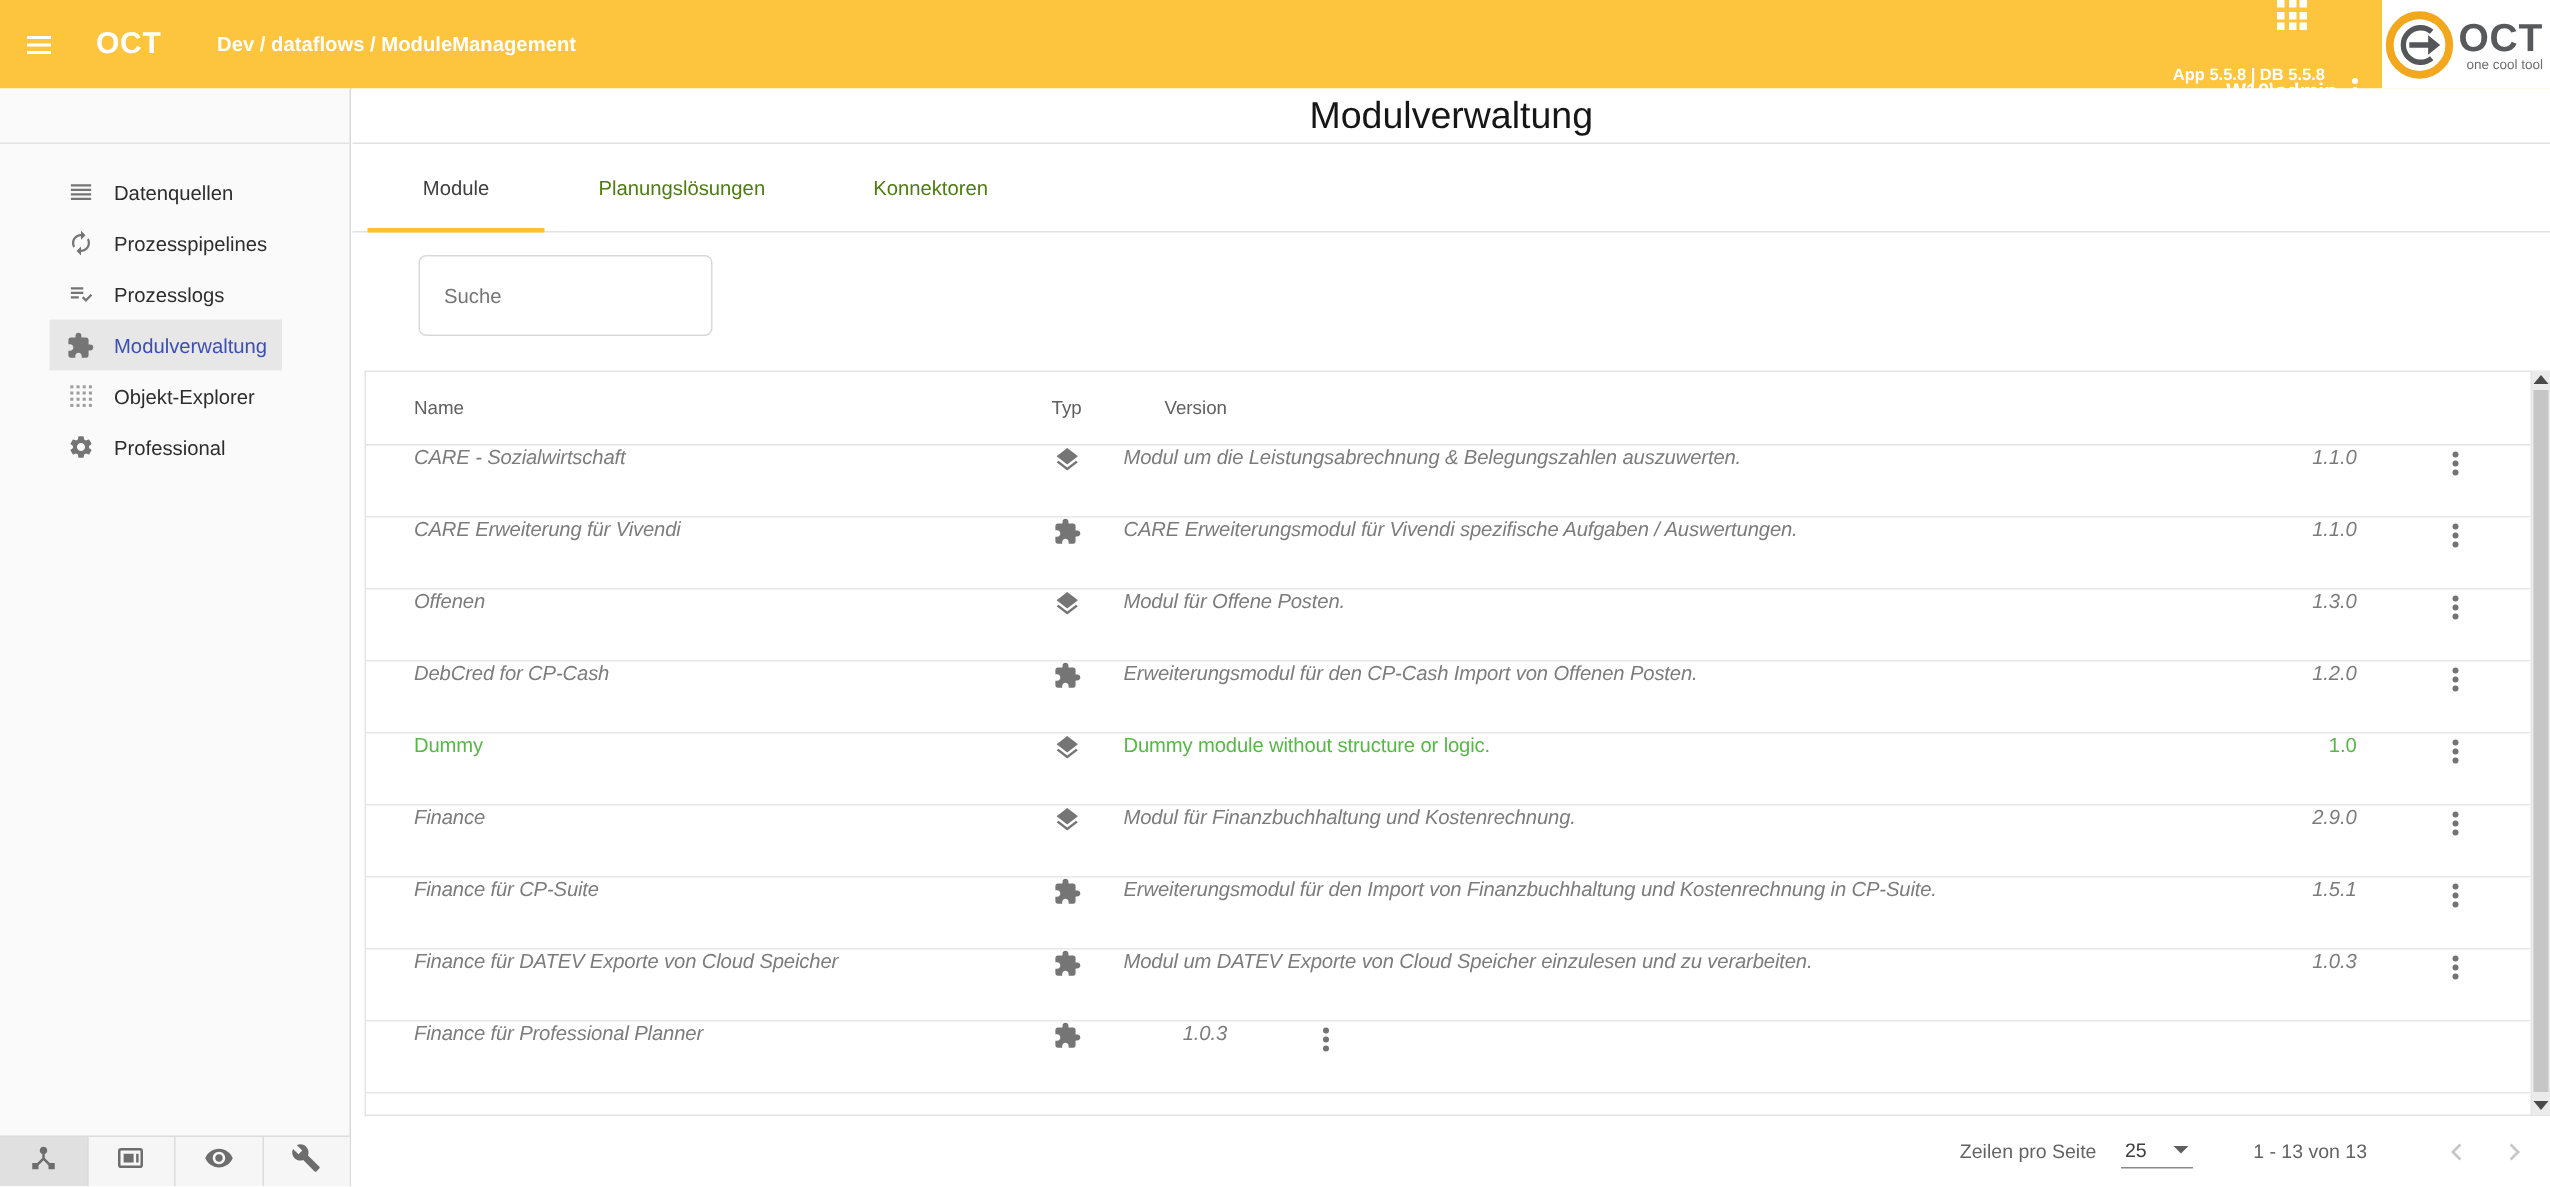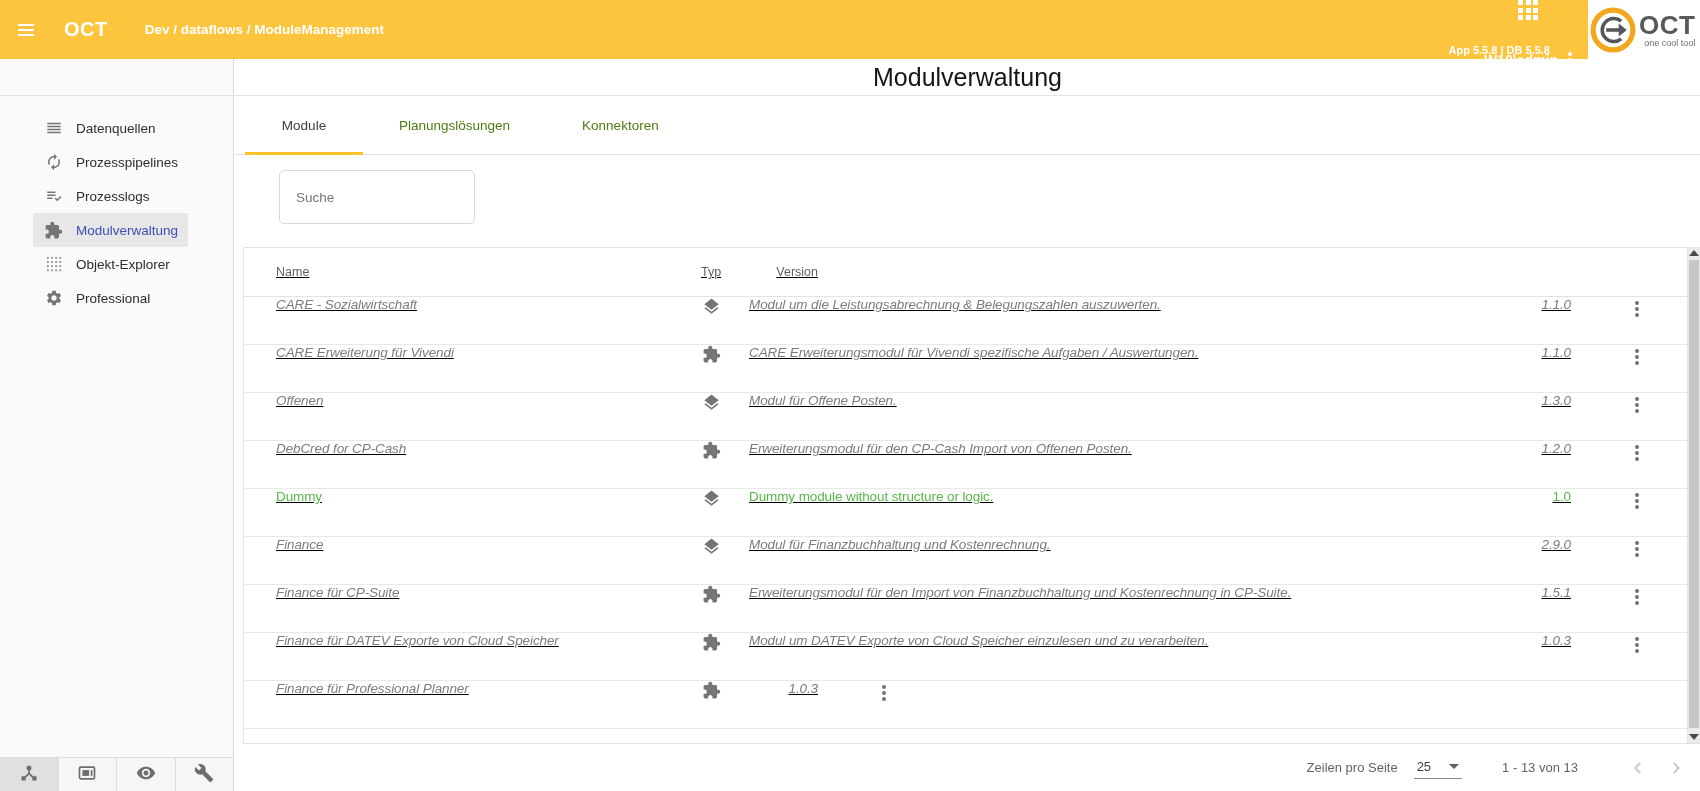--- a/index.html
+++ b/index.html
@@ -52,21 +52,21 @@
   .title-row h1{margin:0;font-size:25px;font-weight:400;line-height:36px;color:#161616;}
   .tabs{height:59px;border-bottom:1px solid var(--div);display:flex;padding-left:10px;position:relative;}
   .tab{padding:0 36px;display:flex;align-items:center;justify-content:center;min-width:118px;font-size:13.5px;color:#4d7c0f;position:relative;cursor:pointer;}
   .tab.active{color:#3f3f3f;}
   .tab.active::after{content:'';position:absolute;left:0;right:0;bottom:-1px;height:3px;background:var(--accent);}
   .search-box{position:absolute;top:111px;left:25px;width:196px;height:54px;border:1px solid #d9d9d9;border-radius:5px;background:#fff;margin-left:19px;}
   .search-box input{width:100%;height:100%;border:none;outline:none;background:transparent;padding:0 16px;font-size:13.5px;color:#333;font-family:"Liberation Sans",sans-serif;}
   .search-box input::placeholder{color:#767676;opacity:1;}
 
   
-  .table-wrap{position:absolute;top:188px;left:8px;width:1445px;height:496px;border:1px solid #e5e5e5;border-bottom:none;background:#fff;overflow:hidden;text-decoration:underline;}
+  .table-wrap{position:absolute;top:188px;left:8px;width:1445px;height:496px;border:1px solid #e5e5e5;border-bottom:none;background:#fff;overflow:hidden;}
   .thead{display:flex;align-items:center;height:49px;border-bottom:1px solid var(--div);font-size:12.5px;color:#5f5f5f;}
   .trow{display:flex;align-items:flex-start;height:48px;border-bottom:1px solid #e8e8e8;font-size:13.5px;font-style:italic;color:var(--row-text);letter-spacing:-.1px;}
   .trow.green{color:var(--green);font-style:normal;}
   .c-name{width:445px;padding-left:32px;}
   .c-type{width:44px;display:flex;justify-content:center;align-items:center;}
   .thead .c-type{justify-content:flex-start;padding-left:12px;}
   .c-desc{flex:1;padding-left:16px;}
   .c-version{width:85px;text-align:right;}
   .c-menu{width:116px;display:flex;justify-content:center;padding-left:16px;}
   .dots{cursor:pointer;padding:2px;}

